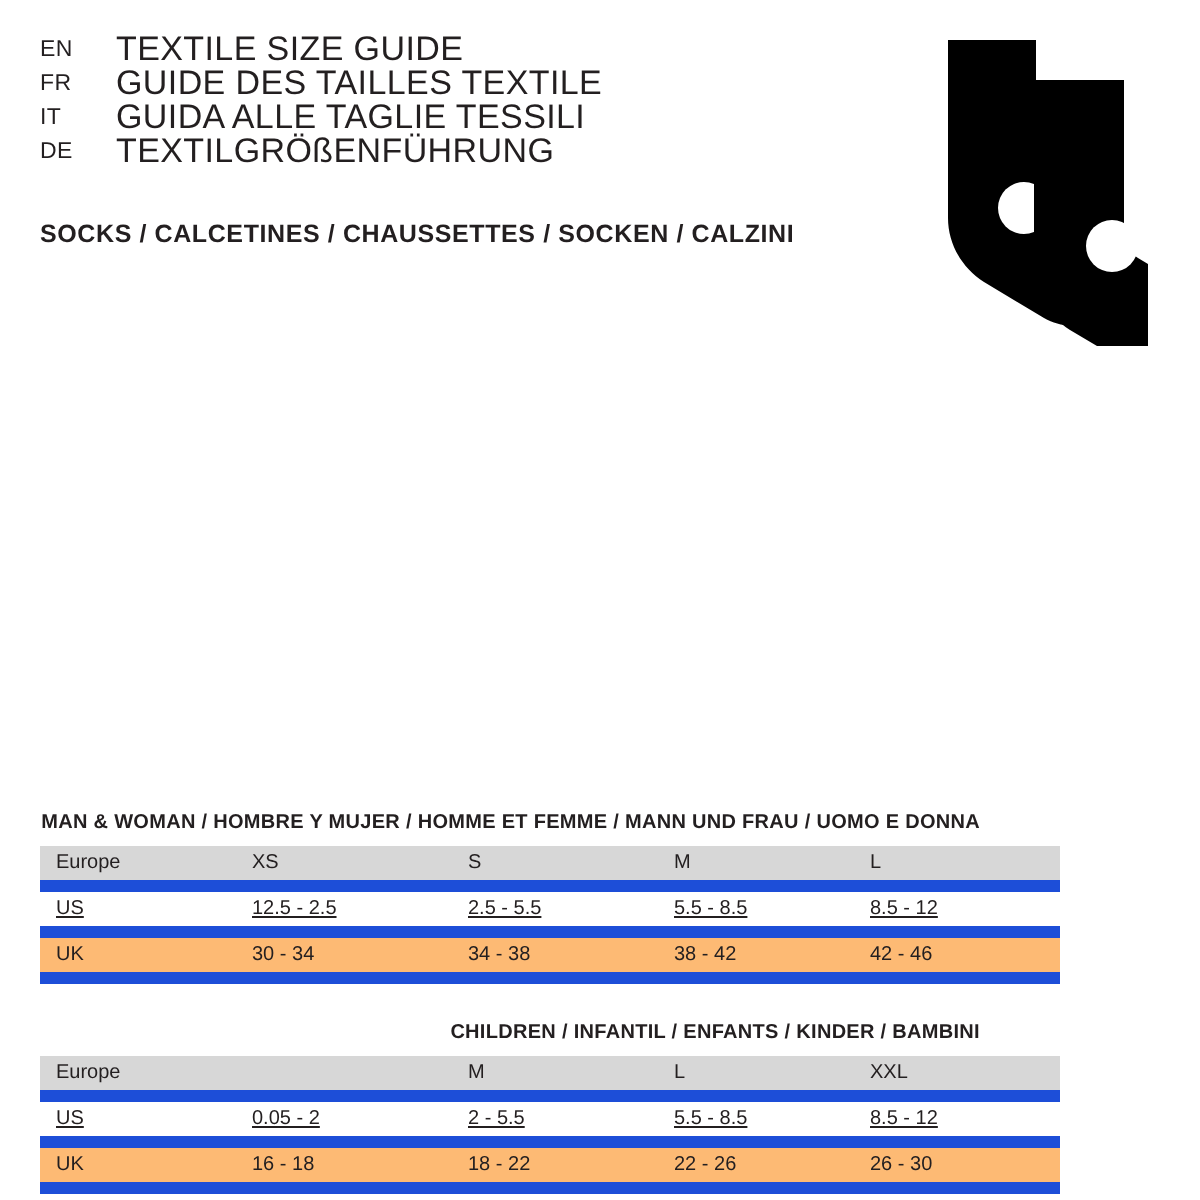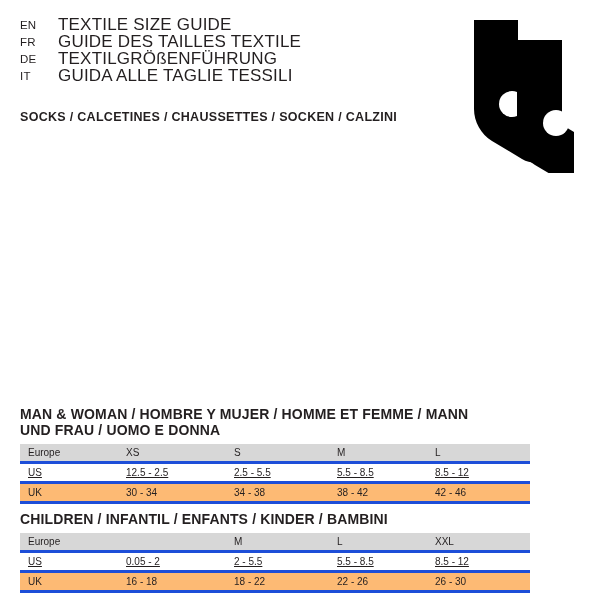--- a/index.html
+++ b/index.html
@@ -66,38 +66,39 @@
   
   .table-block {
     position: absolute;
     left: 20px;
     width: 470px;
   }
   #table-adult-block { top: 406px; }
   #table-children-block { top: 511px; }
 
   .table-title {
-    font-size: 14px;
+    font-size: 10px;
     font-weight: bold;
     letter-spacing: 0.15px;
     margin-bottom: 6px;
     color: #231f20;
+    text-align: right;
   }
   table.size-table {
     border-collapse: collapse;
     width: 470px;
     table-layout: fixed;
   }
   table.size-table td {
     height: 17px;
     font-size: 10px;
     color: #231f20;
     padding: 0 0 0 8px;
     vertical-align: middle;
-    border-bottom: 3px solid #1d4ed8;
+    border-bottom: 6px solid #1d4ed8;
     margin-top: 32px;
   }
   table.size-table tr.row-head td {
     background: #d7d7d7;
   }
   table.size-table tr.row-alt td {
     background: #fdba74;
   }
   table.size-table tr.row-plain td {
     background: #ffffff;
@@ -117,26 +118,26 @@
   <div class="lang-block">
     <div class="lang-row">
       <span class="lang-code">EN</span>
       <span class="lang-label">TEXTILE SIZE GUIDE</span>
     </div>
     <div class="lang-row">
       <span class="lang-code">FR</span>
       <span class="lang-label">GUIDE DES TAILLES TEXTILE</span>
     </div>
     <div class="lang-row">
+      <span class="lang-code">IT</span>
+      <span class="lang-label">GUIDA ALLE TAGLIE TESSILI</span>
+    </div>
+    <div class="lang-row">
       <span class="lang-code">DE</span>
       <span class="lang-label">TEXTILGRÖßENFÜHRUNG</span>
-    </div>
-    <div class="lang-row">
-      <span class="lang-code">IT</span>
-      <span class="lang-label">GUIDA ALLE TAGLIE TESSILI</span>
     </div>
   </div>
 
   <div class="product-line">SOCKS / CALCETINES / CHAUSSETTES / SOCKEN / CALZINI</div>
 
   <div class="illustration">
     <svg width="170" height="155" viewBox="0 0 170 155" xmlns="http://www.w3.org/2000/svg">
 
       <path d="M78 2 h36 v72 c0 6 2 10 7 13 l22 13 c12 7 16 21 9 33 c-7 12 -22 15 -34 8 l-30 -18 c-11 -7 -18 -19 -18 -32 V2 Z" fill="#000000"></path>
 

